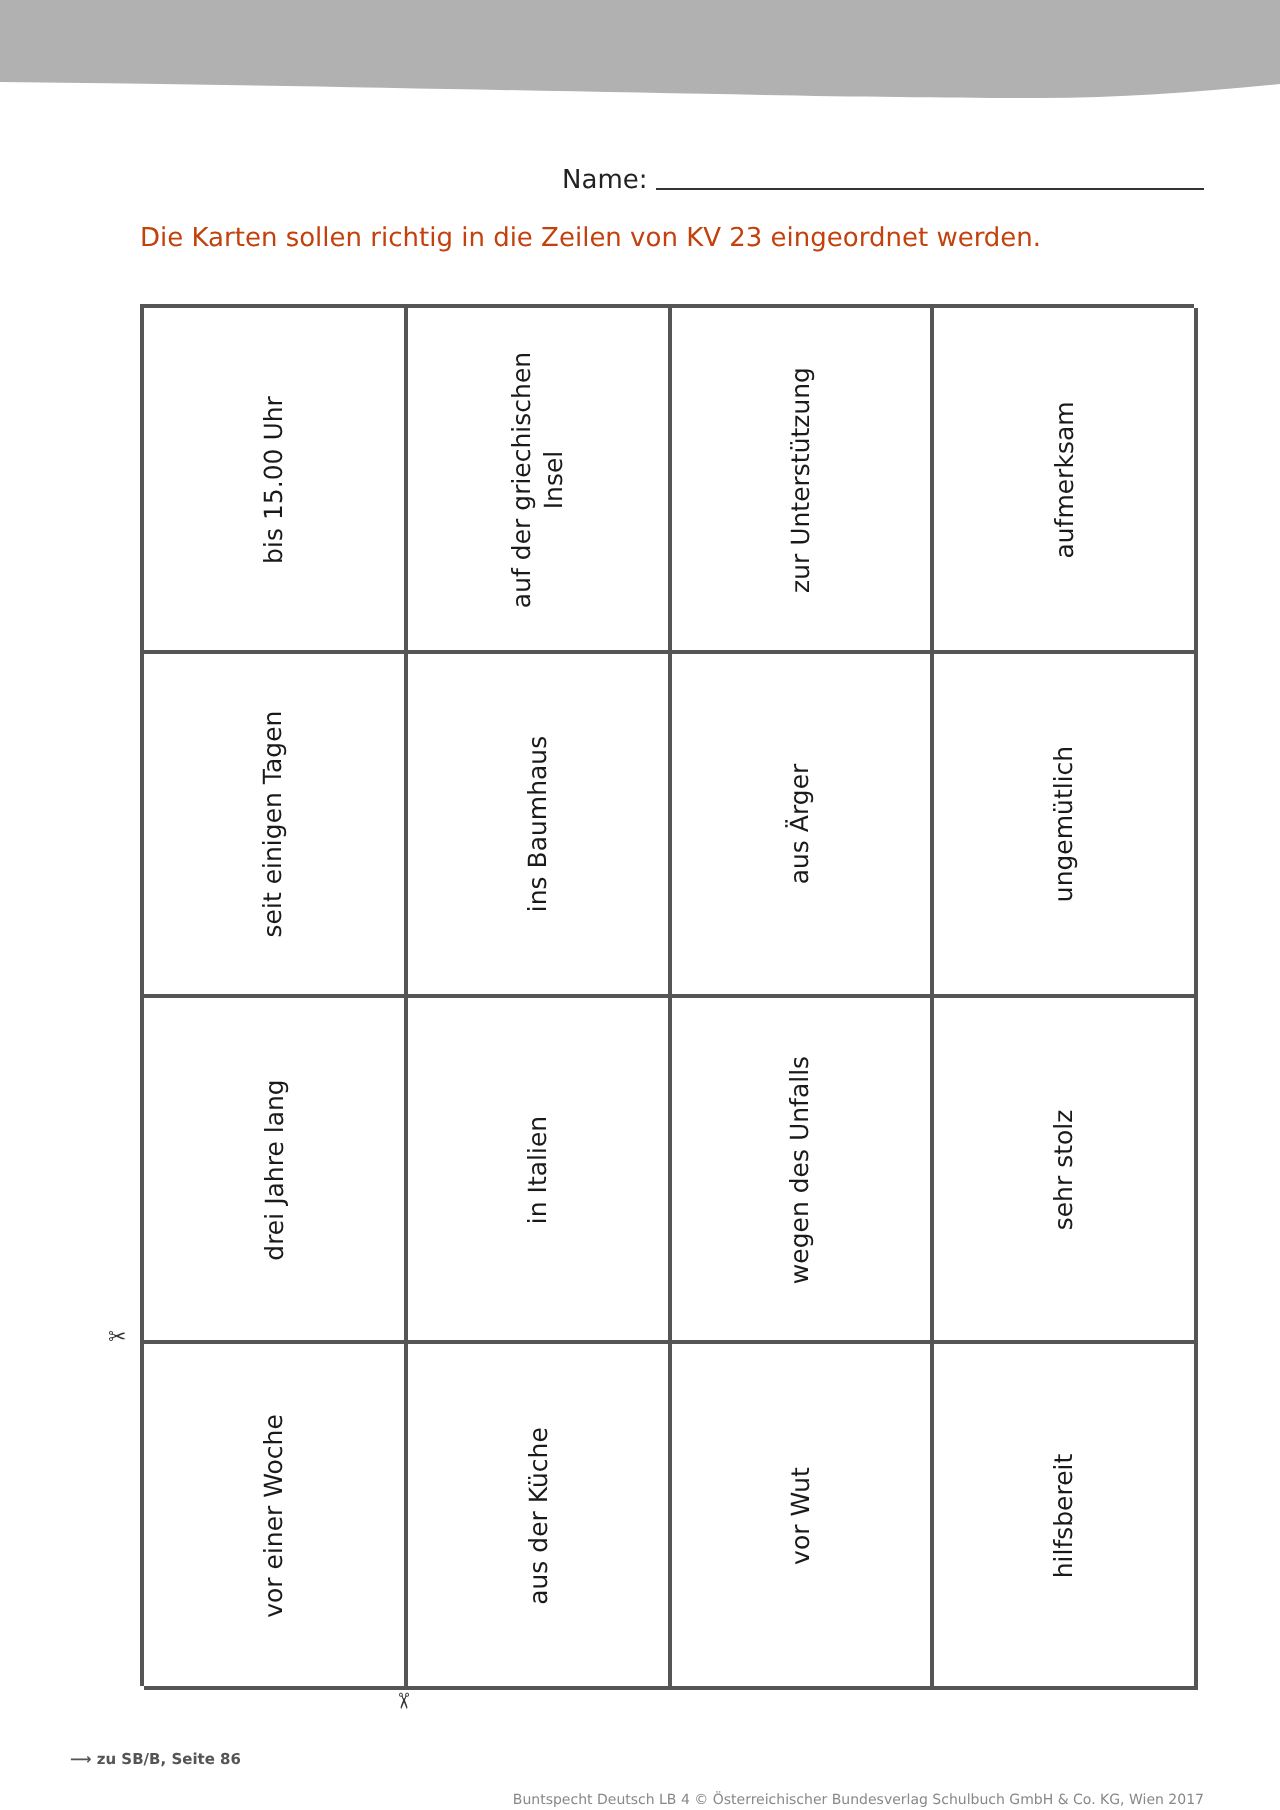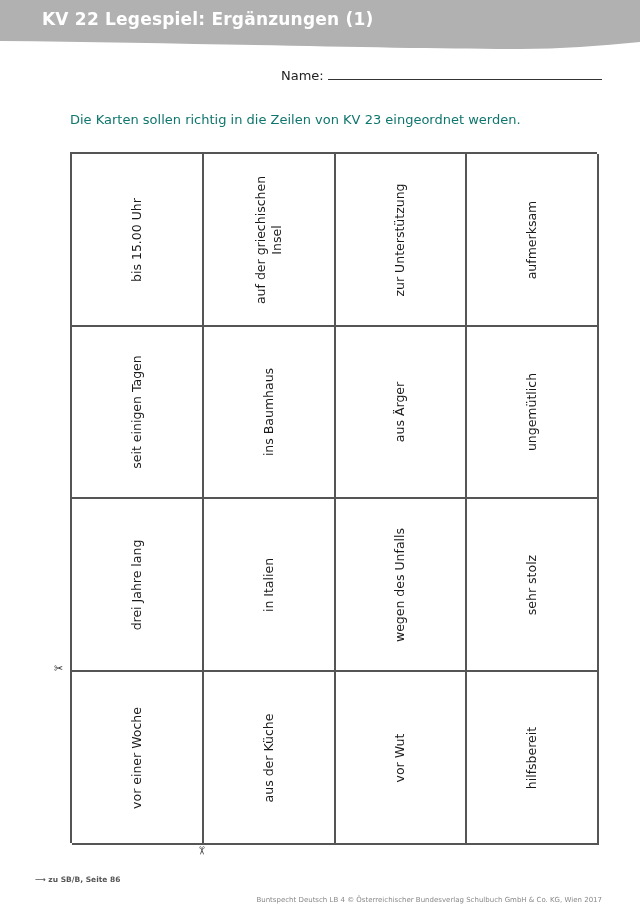--- a/index.html
+++ b/index.html
@@ -34,21 +34,21 @@
       font-family: "DejaVu Sans", sans-serif;
       font-size: 17px;
       font-weight: bold;
       color: #ffffff;
       letter-spacing: 0.2px;
       white-space: nowrap;
     }
     .name-row {
       position: absolute;
       left: 281px;
-      top: 68px;
+      top: 83px;
       display: flex;
       align-items: flex-end;
     }
     .name-label {
       font-family: "DejaVu Sans", sans-serif;
       font-size: 13px;
       color: #222;
       white-space: nowrap;
     }
     .name-line {
@@ -57,21 +57,21 @@
       border-bottom: 1.2px solid #333;
       margin-left: 4px;
       margin-bottom: 3px;
     }
     .instruction {
       position: absolute;
       left: 70px;
       top: 112px;
       font-family: "DejaVu Sans", sans-serif;
       font-size: 13px;
-      color: #0f766e;
+      color: #c2410c;
       white-space: nowrap;
     }
     .card-grid {
       position: absolute;
       left: 70px;
       top: 152px;
       width: 527px;
       height: 691px;
       display: grid;
       grid-template-columns: 132px 132px 131px 132px;
@@ -136,21 +136,20 @@
       margin-top: 20px;
     }
   </style>
 </head>
 <body>
 
 <div class="header-band">
   <svg width="640" height="52" viewBox="0 0 640 52">
     <path d="M0 0 H640 V42 C600 46 560 49 520 49 C400 49 200 43 0 41 Z" fill="#b1b1b1"></path>
   </svg>
-  <div class="header-title">KV 22 Legespiel: Ergänzungen (1)</div>
 </div>
 
 <div class="name-row">
   <span class="name-label">Name:</span>
   <span class="name-line"></span>
 </div>
 
 <div class="instruction">Die Karten sollen richtig in die Zeilen von KV 23 eingeordnet werden.</div>
 
 <div class="card-grid">

